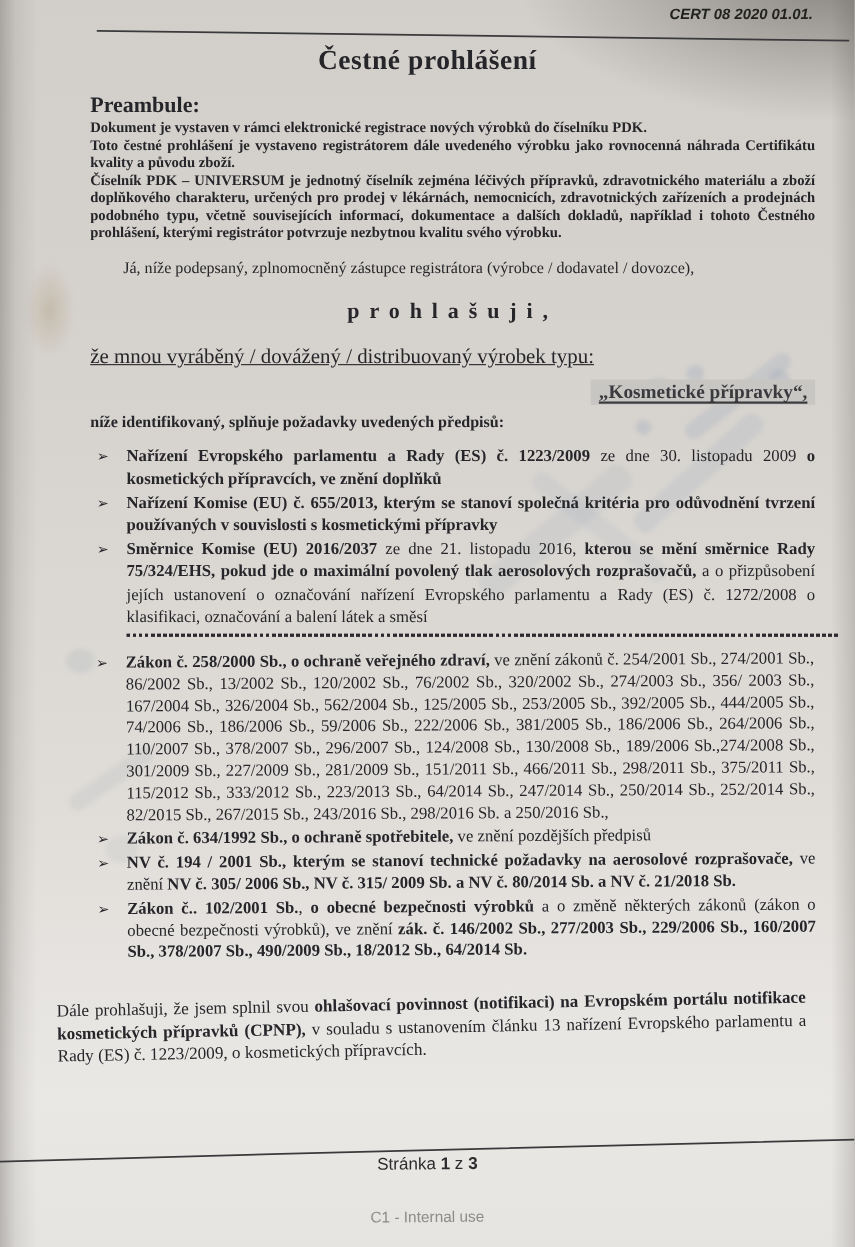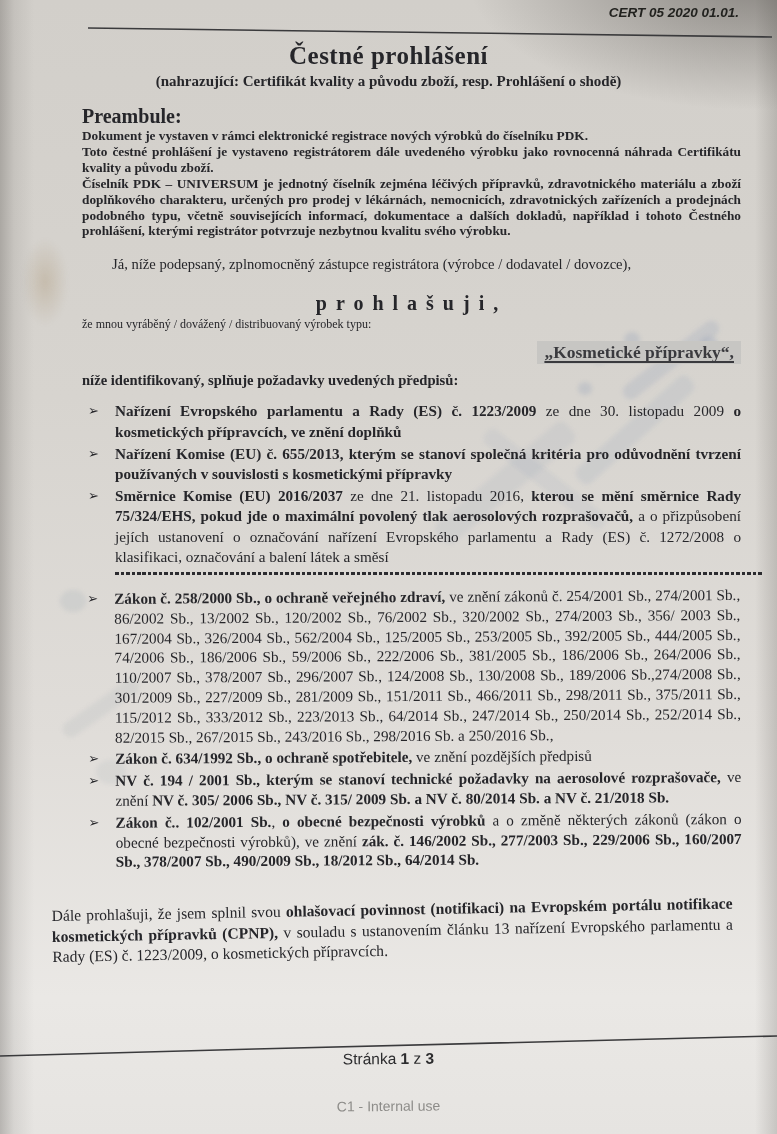--- a/index.html
+++ b/index.html
@@ -33,21 +33,21 @@
     font-size:13.5px;color:#22221f;
   }
   .rule-svg{position:absolute;left:0;top:0;width:777px;height:60px;}
   .title{ text-align:center;margin:42px 30px 0 30px;font-weight:700;font-size:25px;letter-spacing:0.5px;}
   .subtitle{text-align:center;margin:3px 30px 0 30px;font-weight:700;font-size:15px;}
   .body-col{margin:0 36px 0 82px;}
   .preamble-h{margin-top:15px;font-weight:700;font-size:20px;}
   .preamble p{margin:0;font-weight:700;font-size:13.3px;line-height:15.9px;text-align:justify;}
   .intro{margin:17px 0 0 0;font-size:14.6px;text-indent:30px;}
   .verb{margin:19px 0 0 0;text-align:center;font-weight:700;font-size:20px;letter-spacing:0.45em;}
-  .product-line{margin:2px 0 0 0;font-size:12px;}
+  .product-line{margin:19px 0 0 0;font-size:19px;text-decoration:underline;}
   .product-type-wrap{text-align:right;margin:9px 0 0 0;}
   .product-type{
     display:inline-block;font-weight:700;font-size:17.5px;
     background:#c7c6c3;padding:1px 7px;color:#3a3a3e;
     text-decoration:underline;text-decoration-thickness:2px;text-underline-offset:3px;
   }
   .compliance{margin:8px 0 0 0;font-size:14.6px;font-weight:bold;}
   ul.blist{list-style:none;margin:12px 0 0 6px;padding:0;}
   ul.blist li{
     position:relative;padding-left:27px;text-align:justify;
@@ -93,28 +93,27 @@
     <div class="b-bar" style="left:470px;top:470px;width:150px;height:18px;transform:rotate(38deg);background:rgba(128,146,176,0.10);"></div>
     <div class="b-dot" style="left:60px;top:590px;width:26px;height:22px;background:rgba(128,150,160,0.14);"></div>
     <div class="b-bar" style="left:56px;top:700px;width:90px;height:16px;transform:rotate(-35deg);background:rgba(128,150,160,0.12);"></div>
     <div class="b-dot" style="left:96px;top:760px;width:30px;height:24px;background:rgba(128,150,160,0.10);"></div>
   </div>
 
   <div class="stain"></div>
 
   <div class="content">
 
-    <div class="doc-code">CERT 05 2020 01.01.</div>
+    <div class="doc-code">CERT 08 2020 01.01.</div>
 
     <svg class="rule-svg">
       <line x1="88" y1="28" x2="772" y2="37" stroke="#3a3a3c" stroke-width="1.6"></line>
     </svg>
 
     <div class="title">Čestné prohlášení</div>
-    <div class="subtitle">(nahrazující: Certifikát kvality a původu zboží, resp. Prohlášení o shodě)</div>
 
     <div class="body-col">
 
       <div class="preamble-h">Preambule:</div>
 
       <div class="preamble">
         <p>Dokument je vystaven v rámci elektronické registrace nových výrobků do číselníku PDK.</p>
         <p>Toto čestné prohlášení je vystaveno registrátorem dále uvedeného výrobku jako rovnocenná náhrada Certifikátu kvality a původu zboží.</p>
         <p>Číselník PDK – UNIVERSUM je jednotný číselník zejména léčivých přípravků, zdravotnického materiálu a zboží doplňkového charakteru, určených pro prodej v lékárnách, nemocnicích, zdravotnických zařízeních a prodejnách podobného typu, včetně souvisejících informací, dokumentace a dalších dokladů, například i tohoto Čestného prohlášení, kterými registrátor potvrzuje nezbytnou kvalitu svého výrobku.</p>
       </div>

